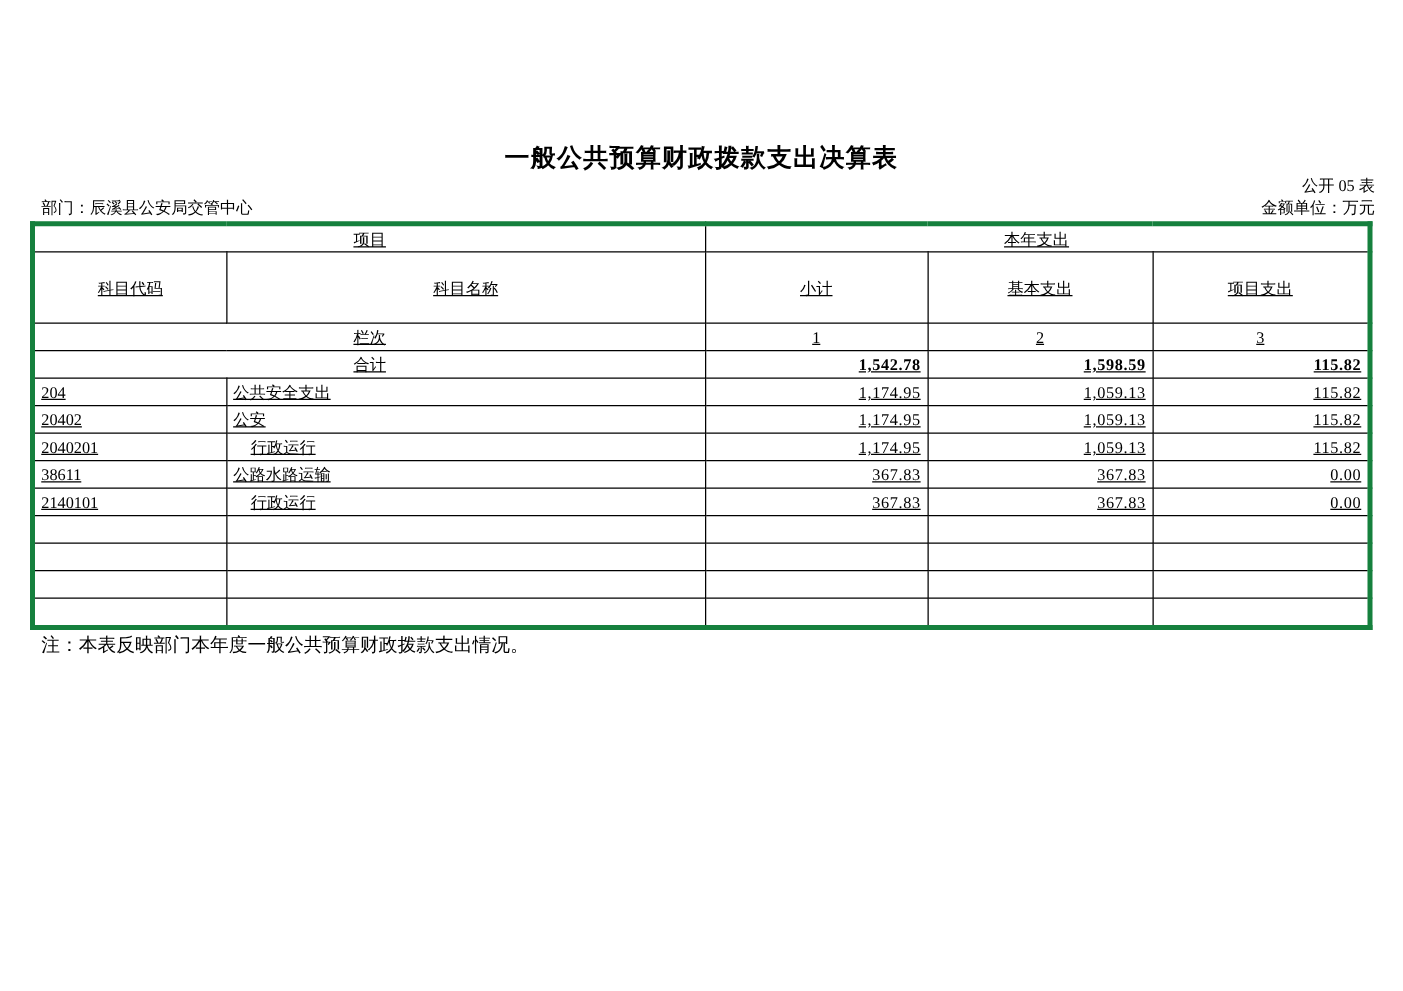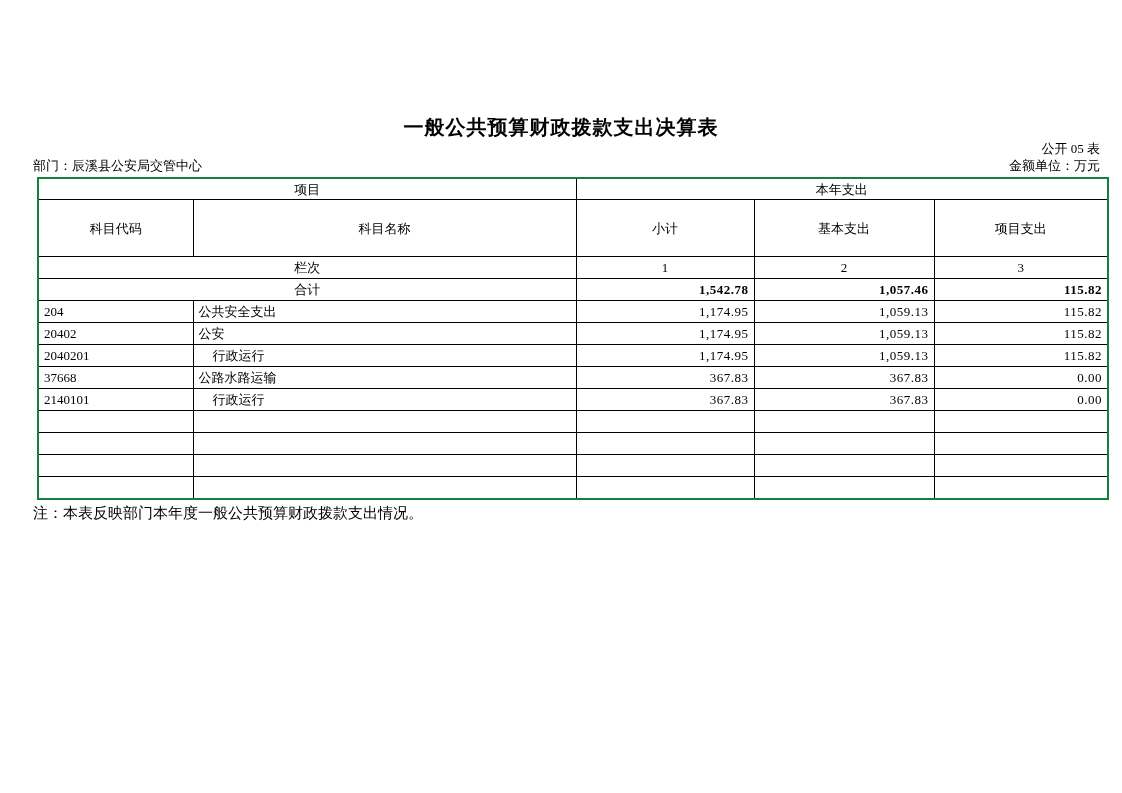--- a/index.html
+++ b/index.html
@@ -32,23 +32,24 @@
   .meta-row {
     display: flex;
     justify-content: space-between;
     margin: 2px 22px 4px 33px;
     font-size: 13px;
     line-height: 15px;
   }
   table.fiscal {
     border-collapse: collapse;
     table-layout: fixed;
-    margin-left: 37px;
+    margin-left: 24px;
     width: 1070px;
-    border: 2px solid #15803d;
+    border: 4px solid #15803d;
+    text-decoration: underline;
   }
   table.fiscal th, table.fiscal td {
     border: 1px solid #000;
     font-size: 13px;
     font-weight: normal;
     padding: 0 5px;
     white-space: nowrap;
     overflow: hidden;
     height: 21px;
     line-height: 15px;
@@ -106,21 +107,21 @@
     </tr>
     <tr>
       <td colspan="2" class="center">栏次</td>
       <td class="center">1</td>
       <td class="center">2</td>
       <td class="center">3</td>
     </tr>
     <tr class="total-row">
       <td colspan="2" class="center">合计</td>
       <td class="num">1,542.78</td>
-      <td class="num">1,057.46</td>
+      <td class="num">1,598.59</td>
       <td class="num">115.82</td>
     </tr>
 
     <tr>
       <td class="code">204</td>
       <td class="name">公共安全支出</td>
       <td class="num">1,174.95</td>
       <td class="num">1,059.13</td>
       <td class="num">115.82</td>
     </tr>
@@ -132,21 +133,21 @@
       <td class="num">115.82</td>
     </tr>
     <tr>
       <td class="code">2040201</td>
       <td class="name indent">行政运行</td>
       <td class="num">1,174.95</td>
       <td class="num">1,059.13</td>
       <td class="num">115.82</td>
     </tr>
     <tr>
-      <td class="code">37668</td>
+      <td class="code">38611</td>
       <td class="name">公路水路运输</td>
       <td class="num">367.83</td>
       <td class="num">367.83</td>
       <td class="num">0.00</td>
     </tr>
     <tr>
       <td class="code">2140101</td>
       <td class="name indent">行政运行</td>
       <td class="num">367.83</td>
       <td class="num">367.83</td>

